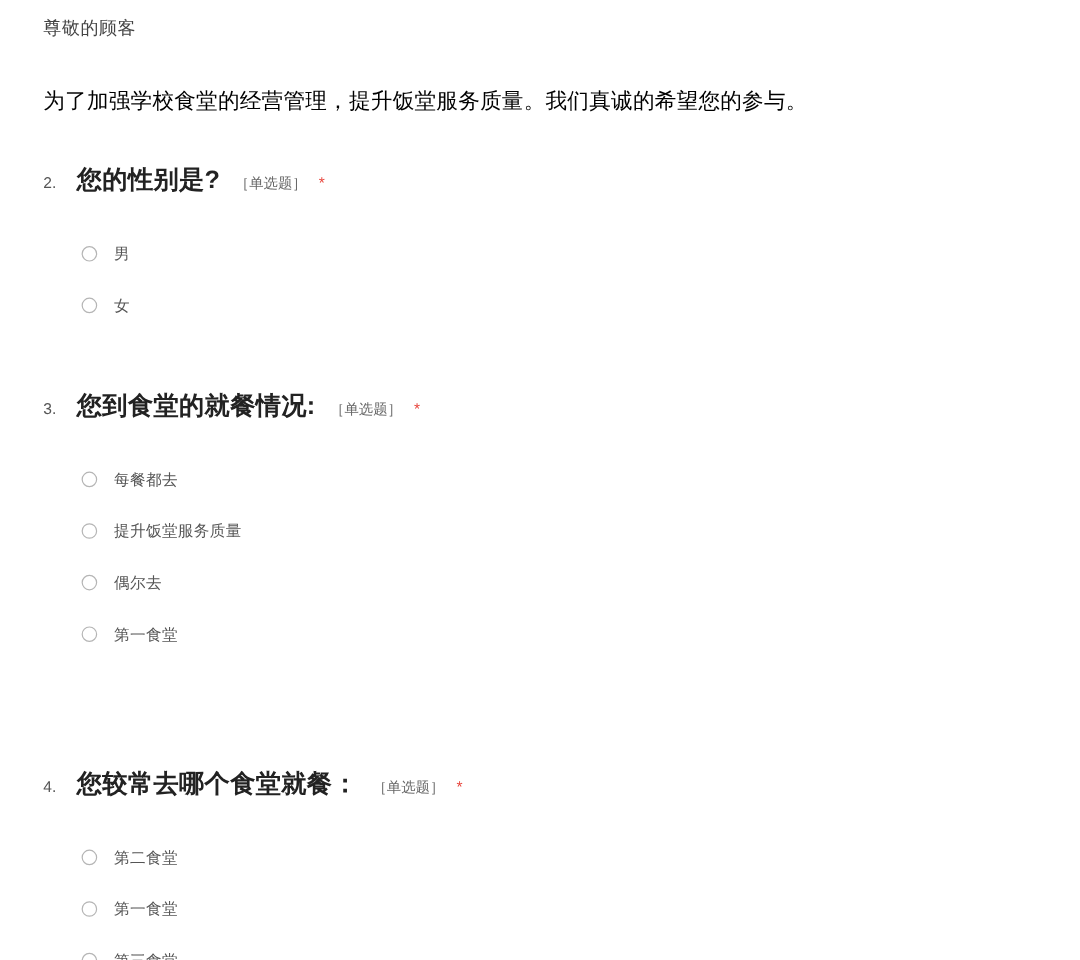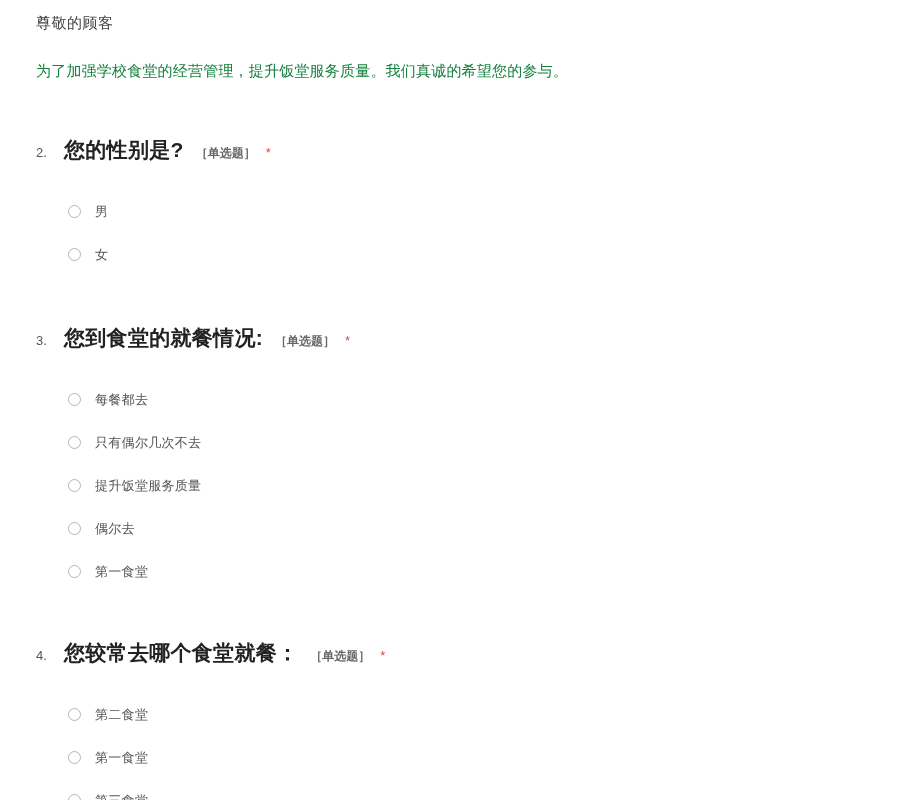--- a/index.html
+++ b/index.html
@@ -24,23 +24,23 @@
     position: absolute;
     left: 36px;
     top: 14px;
     font-size: 15px;
     color: #444444;
     letter-spacing: 0.5px;
   }
   .intro-text {
     position: absolute;
     left: 36px;
-    top: 62px;
-    font-size: 15px;
-    color: #15803d;
+    top: 72px;
+    font-size: 18px;
+    color: #000000;
     letter-spacing: 0.2px;
   }
   .question {
     position: absolute;
     left: 36px;
     width: 840px;
   }
   .q-head {
     display: flex;
     align-items: baseline;
@@ -55,21 +55,21 @@
   .q-title {
     font-size: 21px;
     font-weight: bold;
     color: #222222;
     letter-spacing: 0.3px;
   }
   .q-type {
     font-size: 12px;
     color: #666666;
     margin-left: 12px;
-    font-weight: bold;
+    font-weight: normal;
   }
   .q-required {
     font-size: 13px;
     color: #e8453c;
     margin-left: 10px;
   }
   .options {
     margin-top: 26px;
     margin-left: 32px;
   }
@@ -128,24 +128,20 @@
       <span class="q-type">［单选题］</span>
       <span class="q-required">*</span>
     </div>
     <div class="options">
       <div class="option">
         <span class="radio"></span>
         <span class="opt-label">每餐都去</span>
       </div>
       <div class="option">
         <span class="radio"></span>
-        <span class="opt-label">只有偶尔几次不去</span>
-      </div>
-      <div class="option">
-        <span class="radio"></span>
         <span class="opt-label">提升饭堂服务质量</span>
       </div>
       <div class="option">
         <span class="radio"></span>
         <span class="opt-label">偶尔去</span>
       </div>
       <div class="option">
         <span class="radio"></span>
         <span class="opt-label">第一食堂</span>
       </div>

